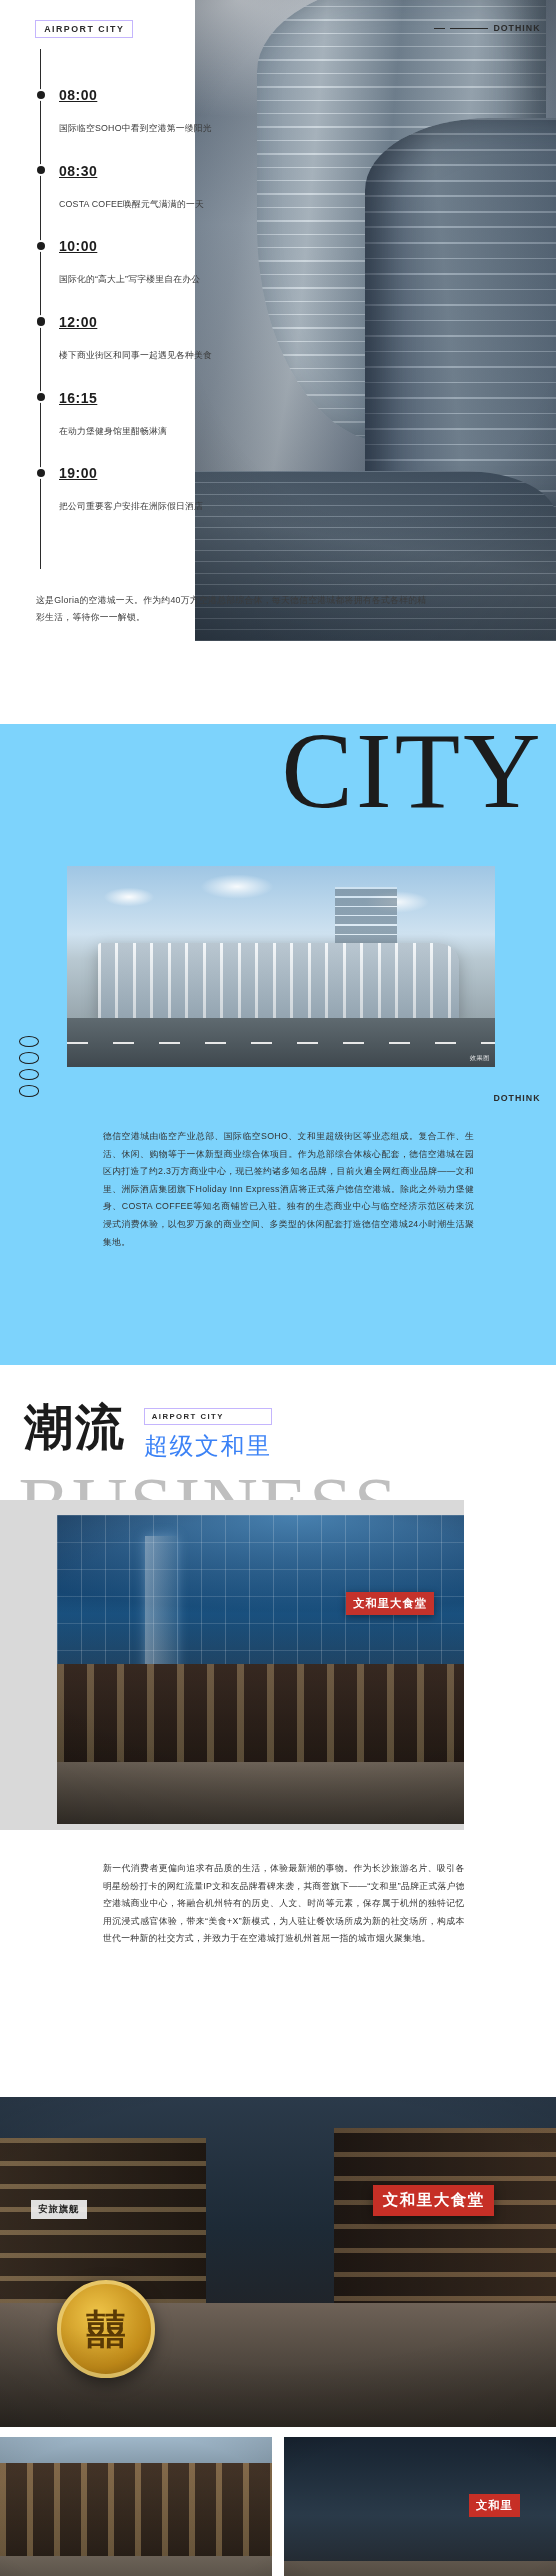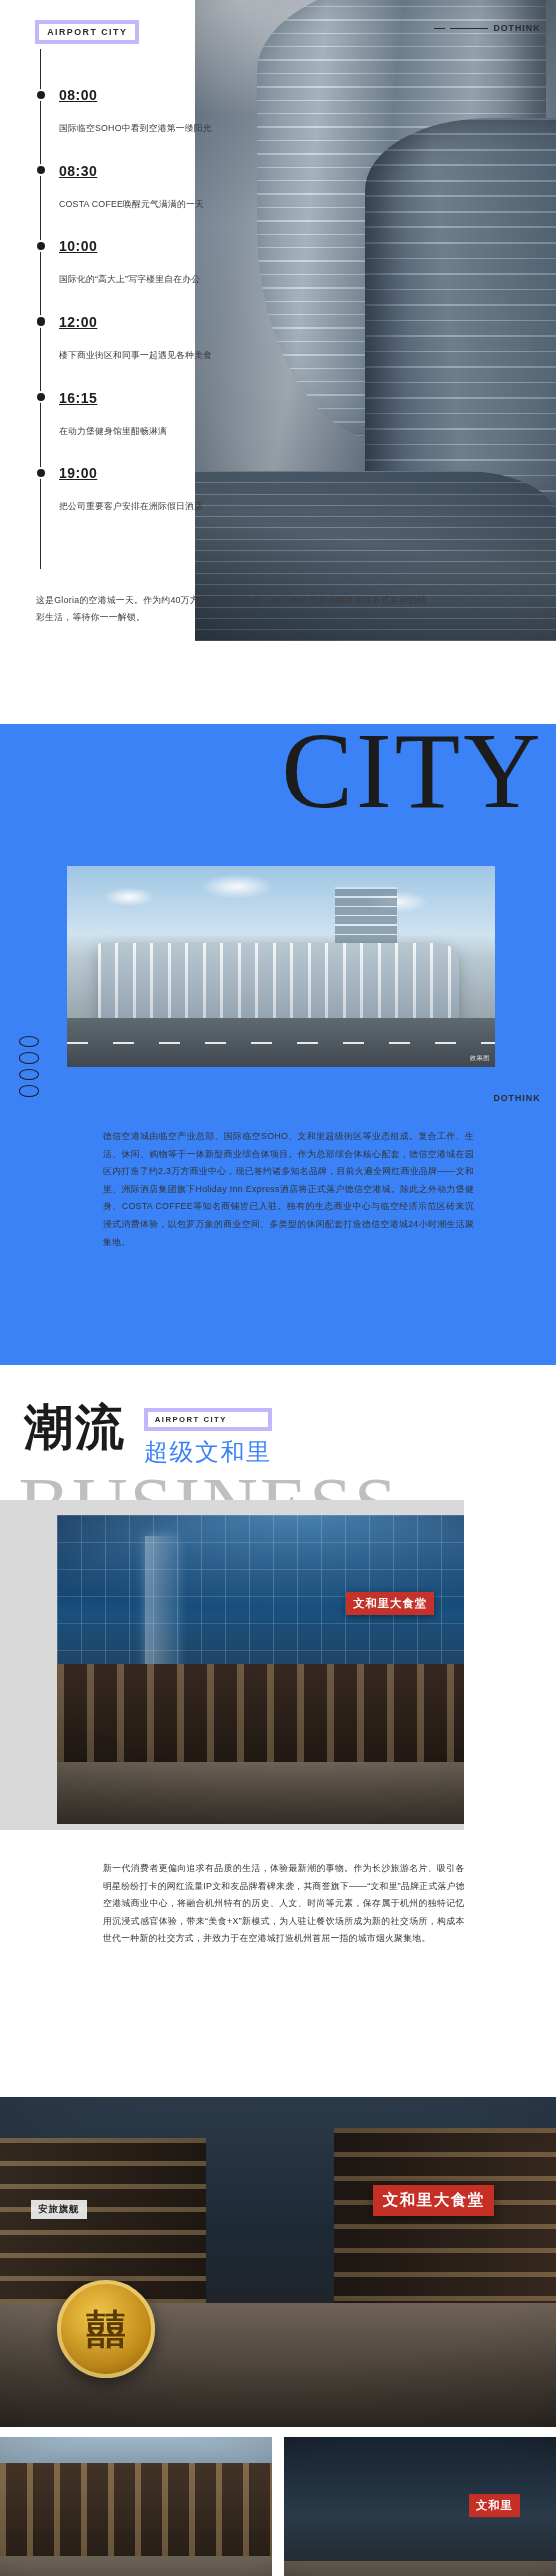--- a/index.html
+++ b/index.html
@@ -75,21 +75,21 @@
     position: absolute; left: 40px; top: 49px;
     width: 1px; height: 520px;
     background: #2b2b2b;
   }
   .topbar {
     position: absolute; left: 35px; top: 19.6px;
     display: flex; align-items: center; gap: 6.2px;
   }
   .tag-airport {
     display: inline-block;
-    border: 4px solid #c4b5fd;
+    border: 1px solid #c4b5fd;
     padding: 3.6px 8.2px 3.1px;
     font-size: 8.8px; letter-spacing: 1.5px; color: #2b2b2b;
     font-weight: 700;
   }
   .brandrow {
     position: absolute; right: 15.5px; top: 23px;
     display: flex; align-items: center; gap: 5.2px;
   }
   .brandrow .dash { width: 38px; height: 1px; background: #2b2b2b; }
   .brandrow .dash.small { width: 11.3px; }
@@ -117,21 +117,21 @@
   }
 
   .sec1-caption {
     position: absolute; left: 36px; top: 592px; width: 397px;
     font-size: 8.8px; line-height: 1.95; color: #3b3b3b; letter-spacing: 0.3px;
   }
 
   
   .sec2 {
     position: relative; width: 556px; height: 690px;
-    background: #3b82f6;
+    background: #7dd3fc;
     overflow: hidden;
   }
   .sec2 .white-block {
     position: absolute; left: 0; top: 0; width: 556px; height: 49px; background: #ffffff;
   }
   .sec2-bigword {
     position: absolute; right: 12.4px; top: 47px;
     font-family: "Liberation Serif", serif;
     font-size: 107px; line-height: .92; font-weight: 400;
     letter-spacing: 3.1px; color: #1c1c1c;

